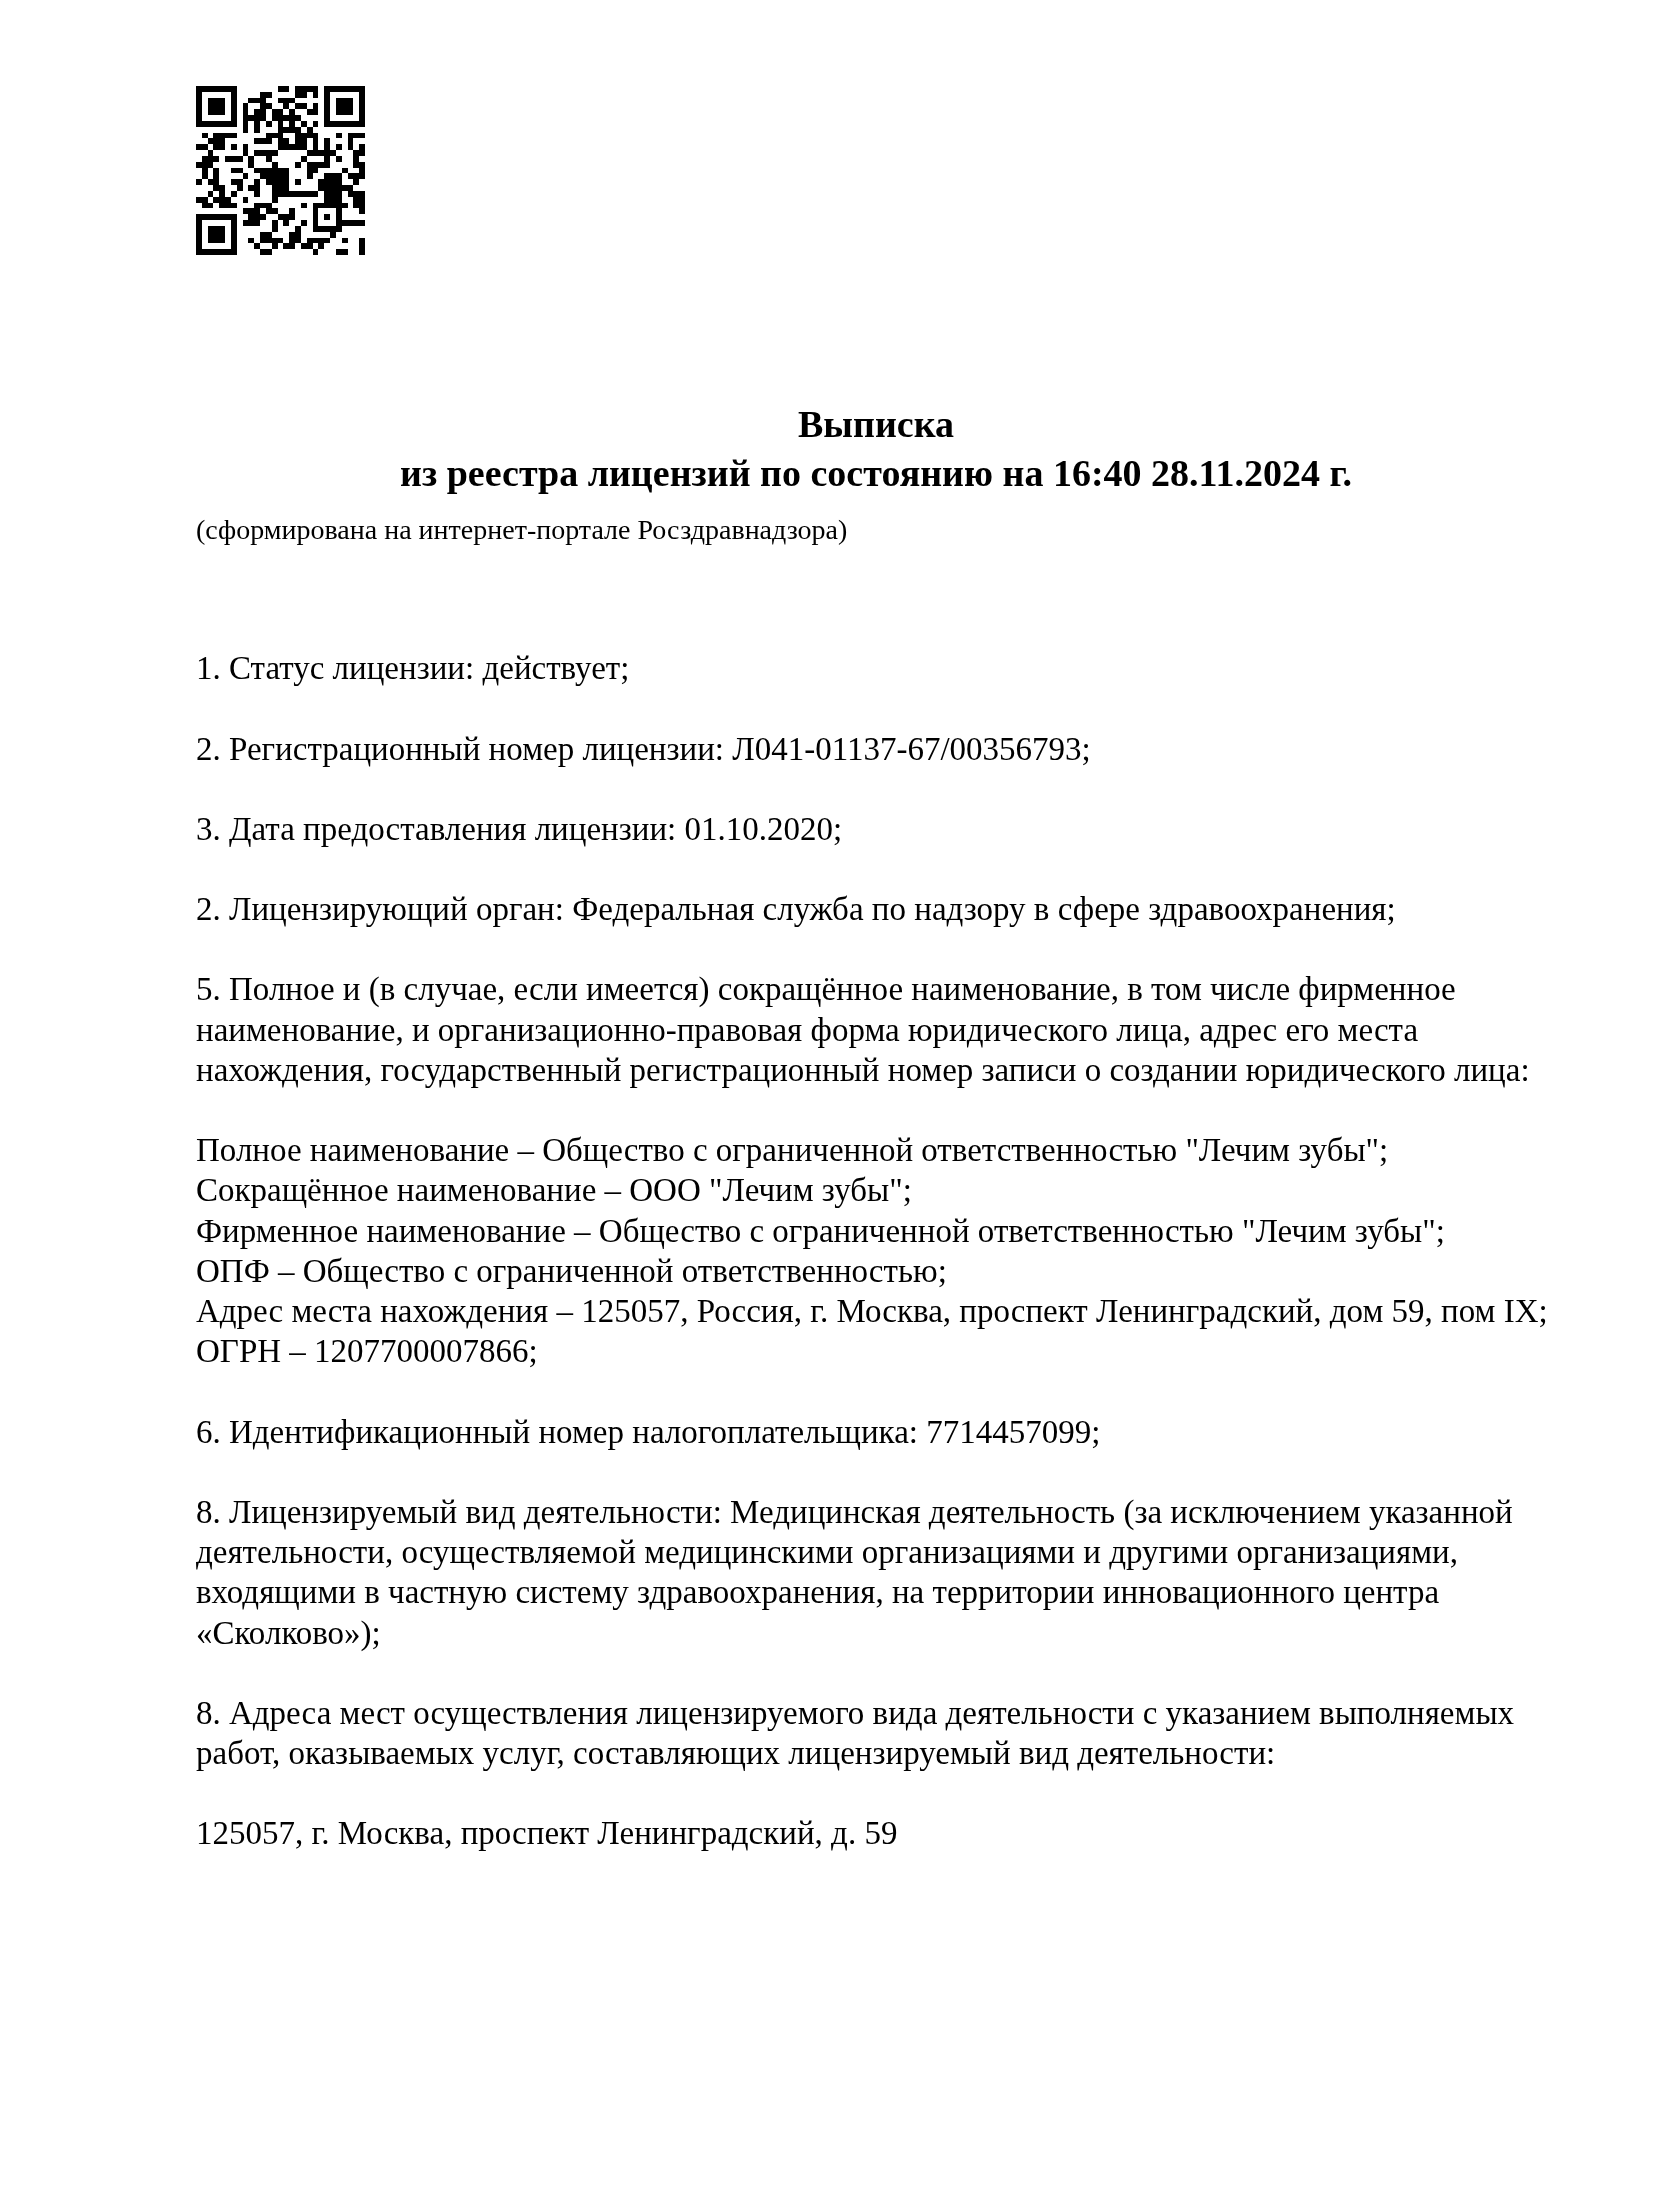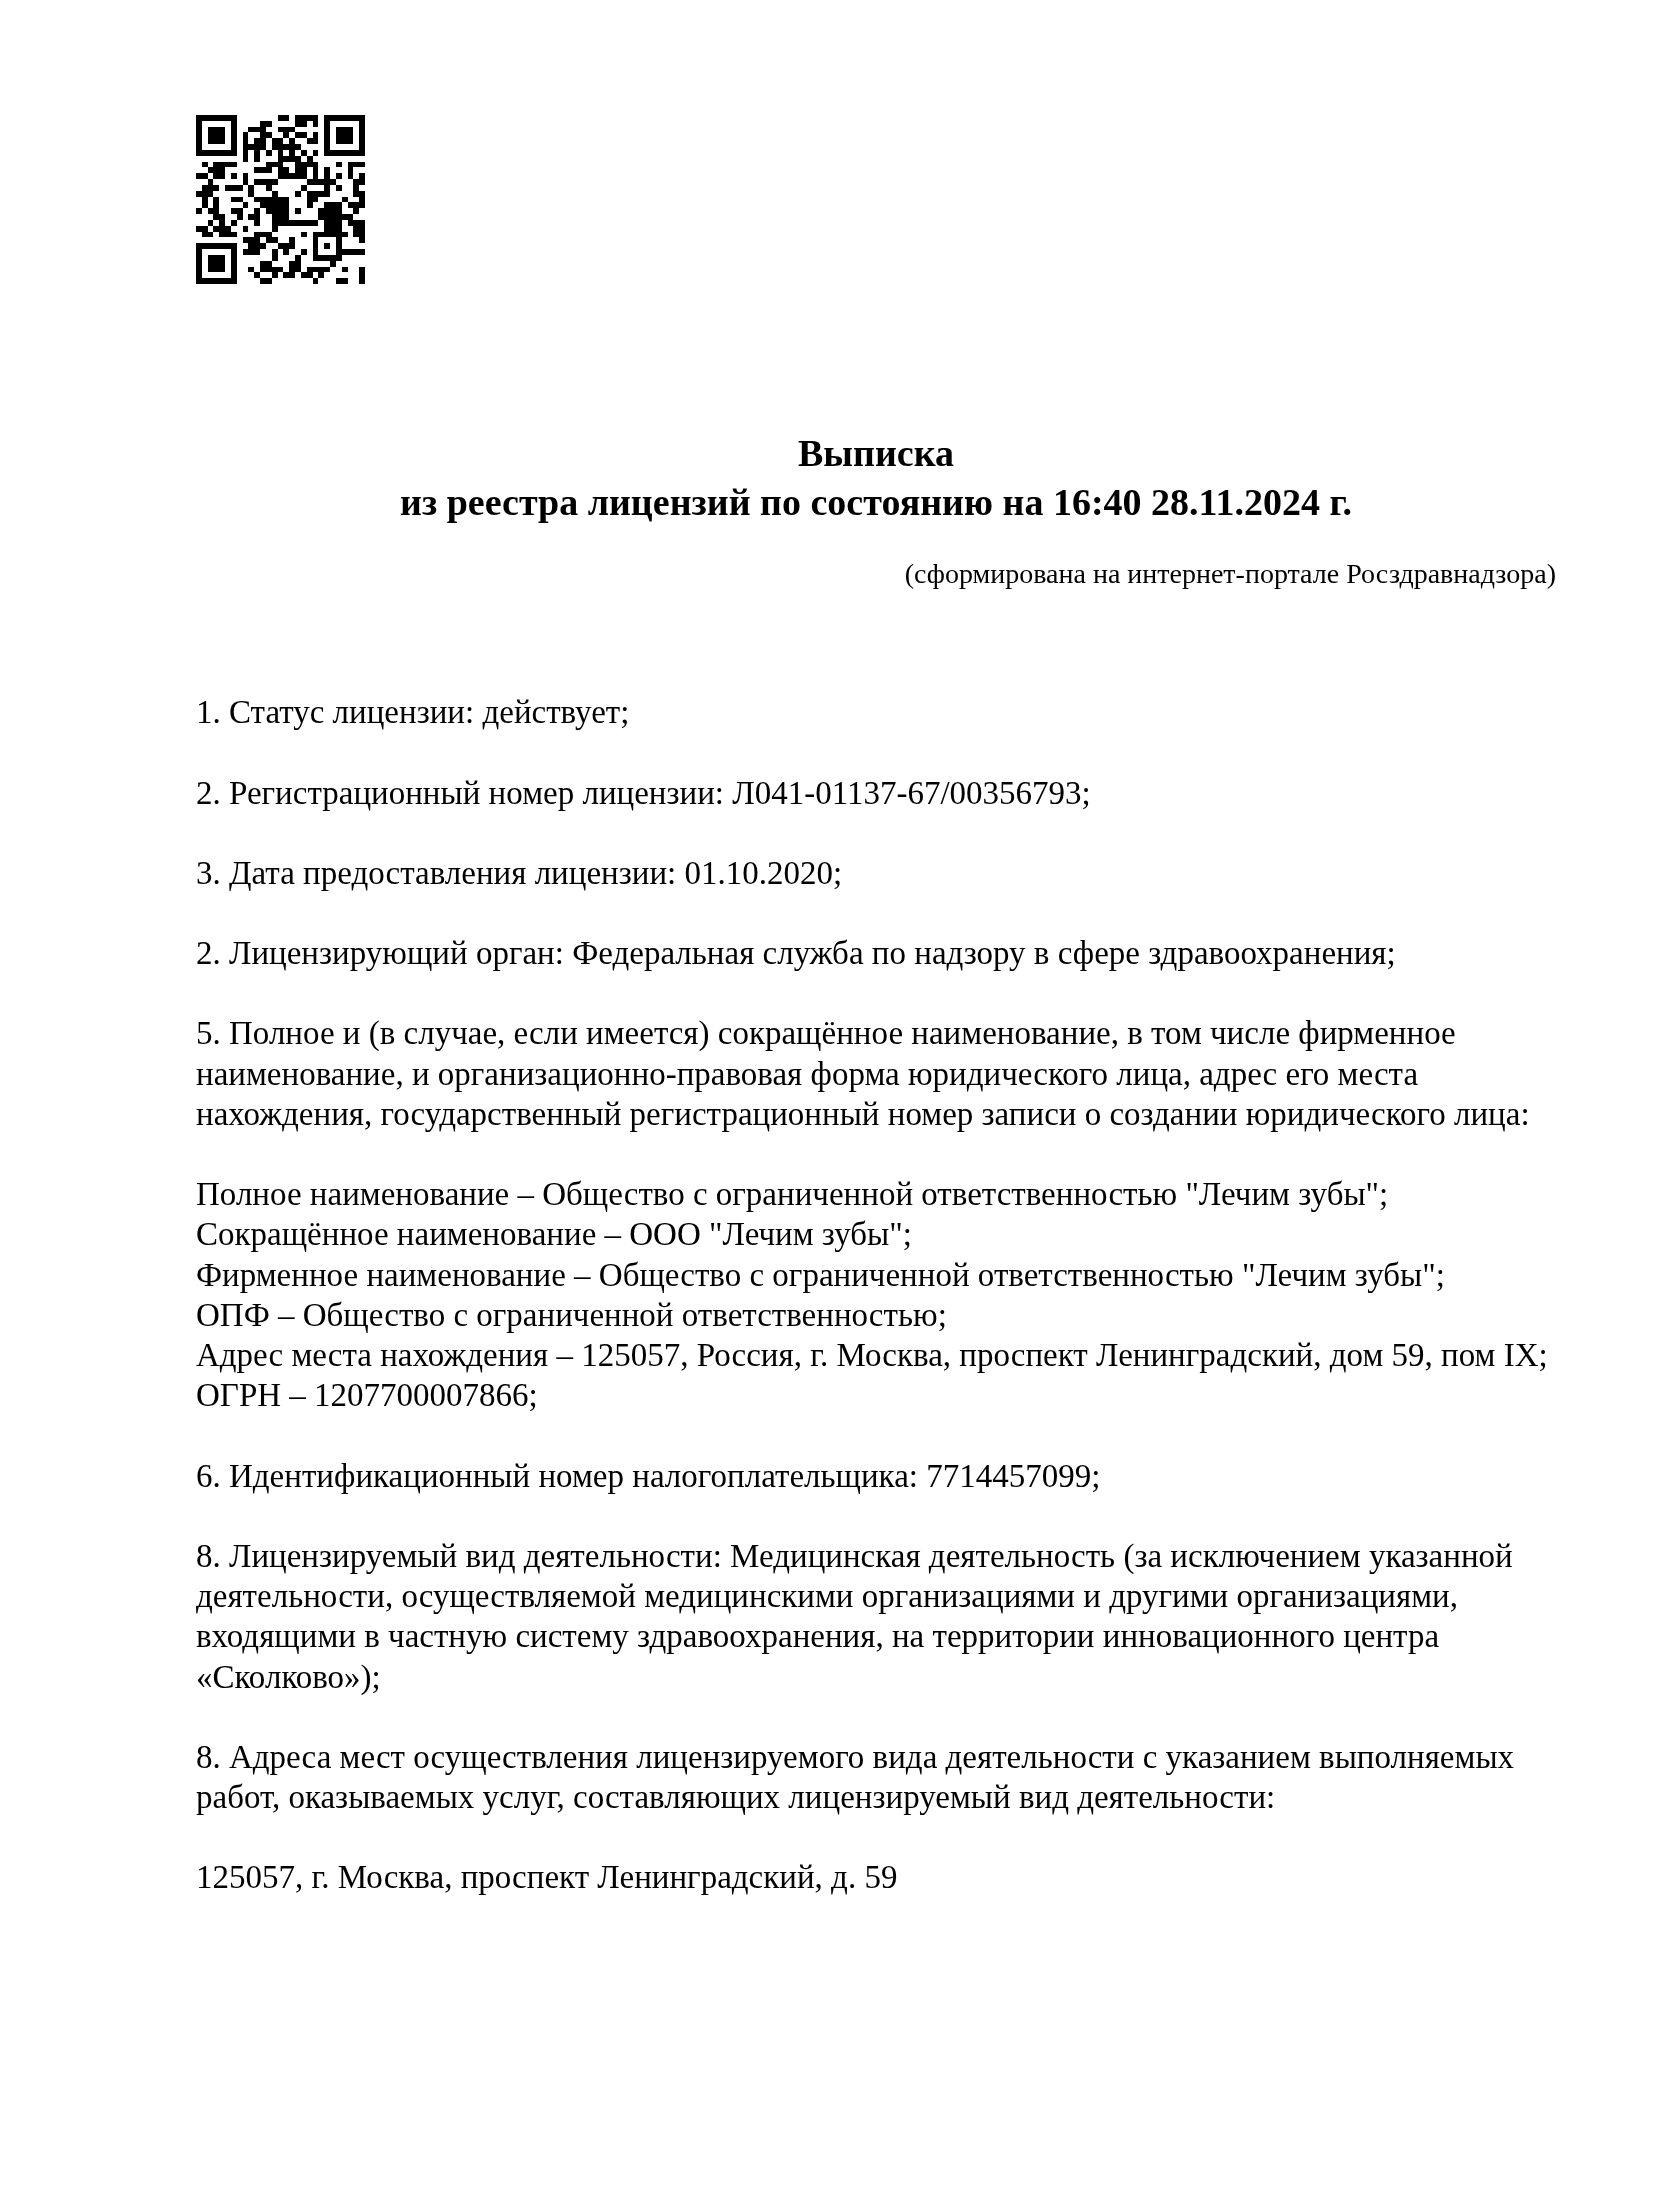--- a/index.html
+++ b/index.html
@@ -12,37 +12,36 @@
     height: 2203px;
     position: relative;
     overflow: hidden;
     color: #000000;
     font-family: "Liberation Serif", "DejaVu Serif", serif;
   }
   .page {
     box-sizing: border-box;
     width: 100%;
     height: 100%;
-    padding: 115px 99px 0 196px;
+    padding: 86px 99px 0 196px;
   }
   .qr {
     width: 169px;
     height: 169px;
     display: block;
   }
   .title-block {
     margin-top: 145px;
     text-align: center;
     font-weight: bold;
     font-size: 38px;
     line-height: 1.3;
   }
   .subtitle {
-    margin-top: 29px;
-    text-align: right;
+    margin-top: 14px;
     font-size: 28px;
     line-height: 1.2;
   }
   .body-text {
     margin-top: 102px;
     font-size: 33px;
     line-height: 1.22;
   }
   .body-text p {
     margin: 0 0 40px 0;

